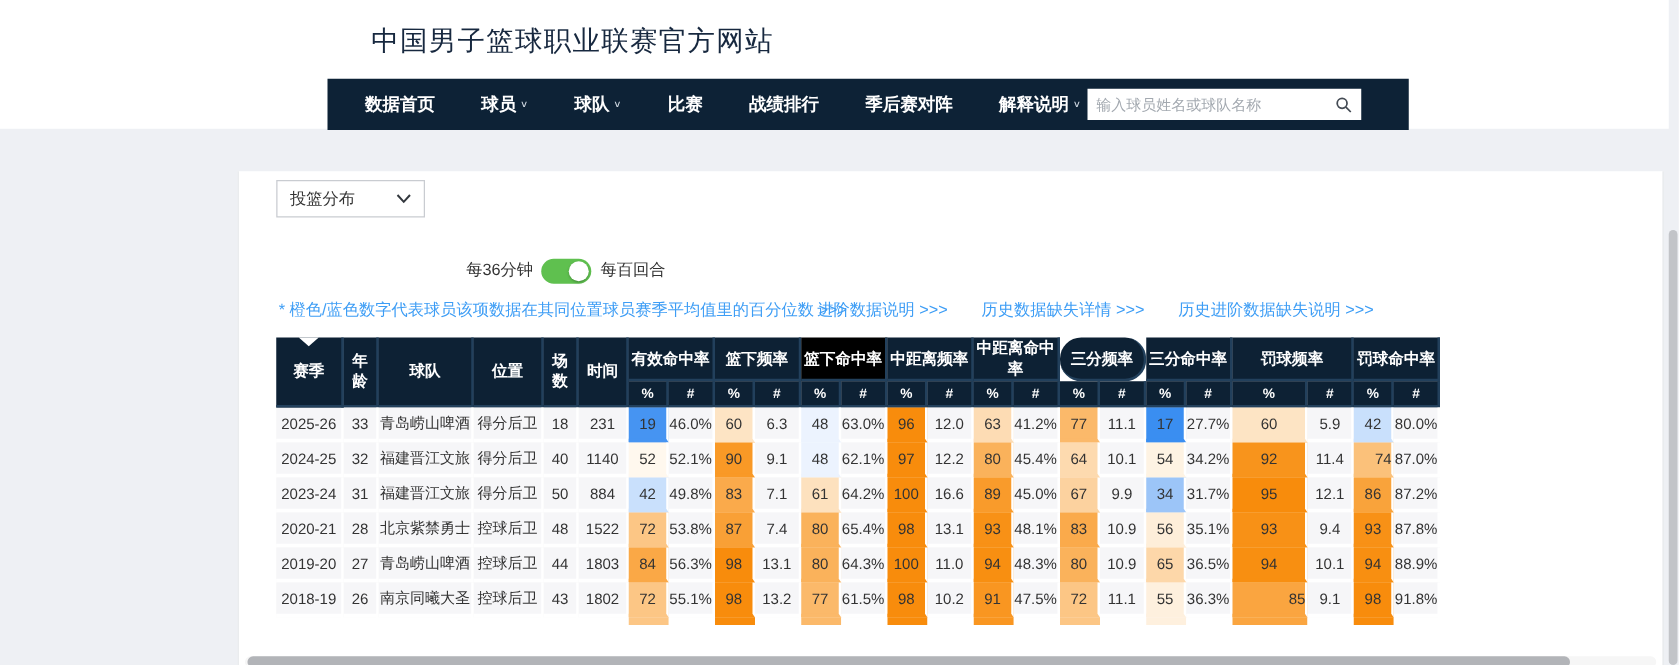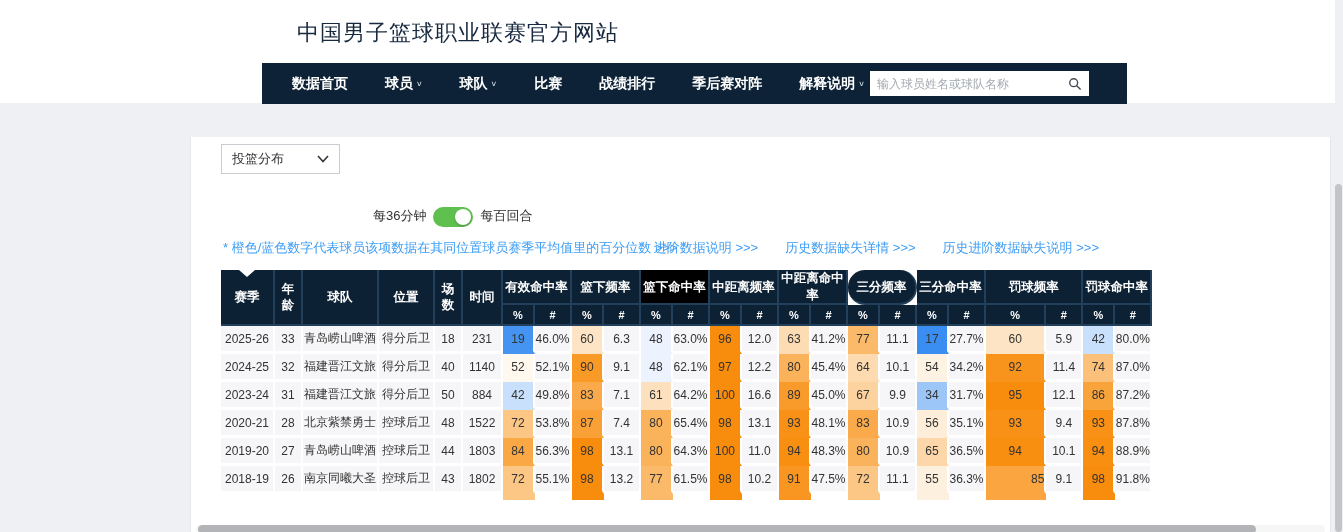--- a/index.html
+++ b/index.html
@@ -254,21 +254,21 @@
               <td style="background: rgb(248, 140, 12); border-bottom-color: rgb(248, 140, 12);">97</td>
               <td>12.2</td>
               <td style="background: rgb(250, 178, 91); border-bottom-color: rgb(250, 178, 91);">80</td>
               <td>45.4%</td>
               <td style="background: rgb(253, 218, 175); border-bottom-color: rgb(253, 218, 175);">64</td>
               <td>10.1</td>
               <td style="background: rgb(254, 243, 227); border-bottom-color: rgb(254, 243, 227);">54</td>
               <td>34.2%</td>
               <td style="background: rgb(248, 148, 28); border-bottom-color: rgb(248, 148, 28);">92</td>
               <td>11.4</td>
-              <td style="background: rgb(251, 193, 122); border-bottom-color: rgb(251, 193, 122);">74</td>
+              <td style="background: rgb(251, 193, 122); border-bottom-color: rgb(251, 193, 122); text-align: right;">74</td>
               <td>87.0%</td>
             </tr>
             <tr>
               <td class="season-c">2023-24</td>
               <td>31</td>
               <td>福建晋江文旅</td>
               <td>得分后卫</td>
               <td>50</td>
               <td>884</td>
               <td style="background: rgb(201, 224, 252); border-bottom-color: rgb(201, 224, 252);">42</td>

